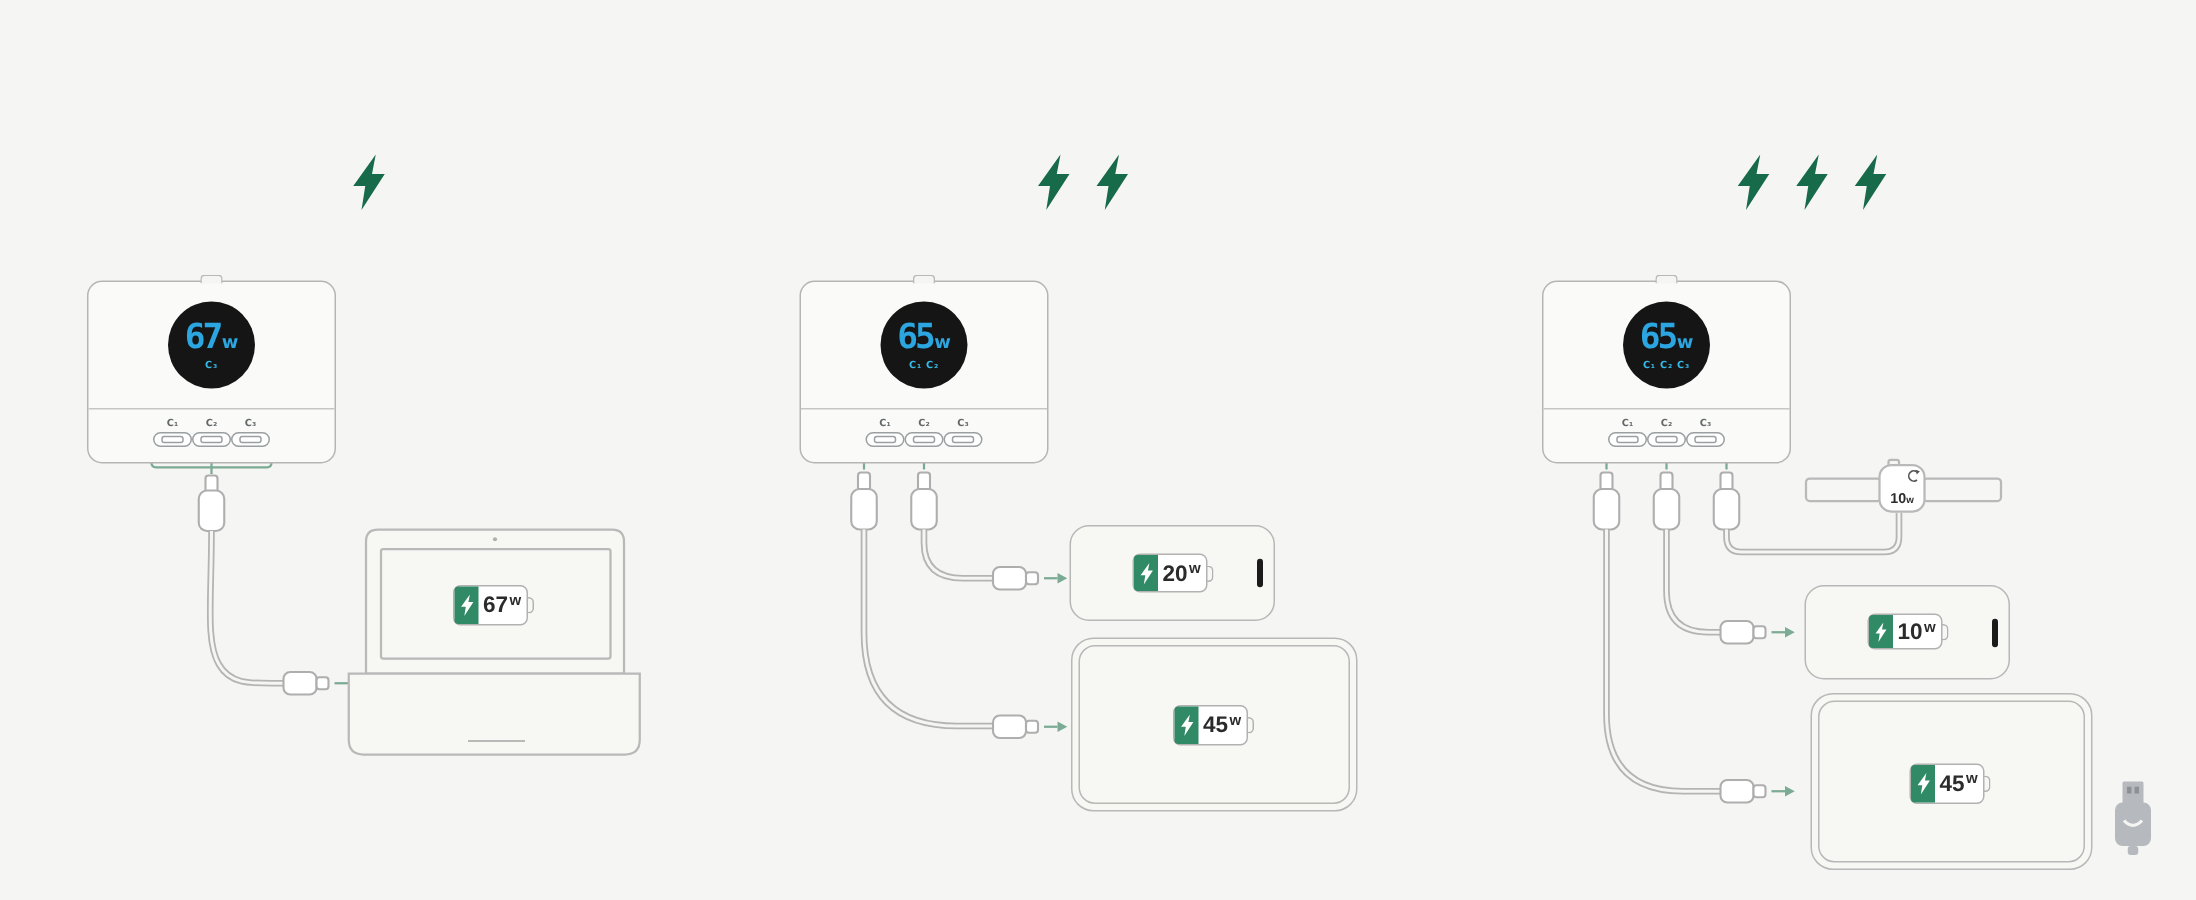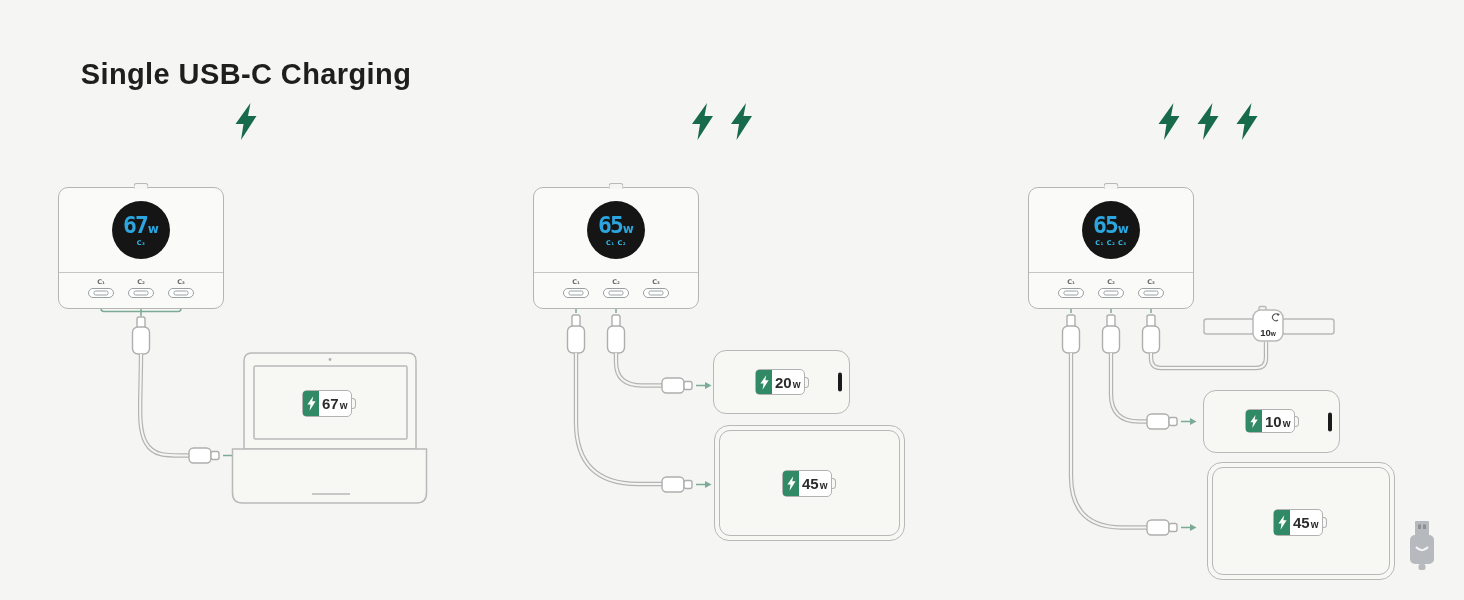--- a/index.html
+++ b/index.html
@@ -19,41 +19,41 @@
   .display{position:absolute;top:13px;left:50%;transform:translateX(-50%);width:58px;height:58px;
            border-radius:50%;background:#151515;display:flex;flex-direction:column;
            align-items:center;justify-content:center;}
   .watt-row{display:flex;align-items:baseline;line-height:1;}
   .watt-num{font-family:"DejaVu Sans Mono",monospace;font-weight:bold;font-size:23px;
             letter-spacing:-2px;color:#2ba6e0;}
   .watt-unit{font-family:"DejaVu Sans",sans-serif;font-weight:bold;font-size:12px;color:#2ba6e0;margin-left:1px;}
   .active-ports{font-family:"DejaVu Sans",sans-serif;font-weight:bold;font-size:6.5px;color:#35bbe9;
             margin-top:2px;letter-spacing:.5px;}
   .divider{position:absolute;left:0;right:0;top:84px;border-top:1.5px solid #c6c6c4;}
-  .ports{position:absolute;top:90px;left:0;right:0;display:flex;justify-content:center;gap:14px;}
+  .ports{position:absolute;top:90px;left:0;right:0;display:flex;justify-content:center;}
   .port{width:26px;display:flex;flex-direction:column;align-items:center;}
   .port-label{font-family:"DejaVu Sans",sans-serif;font-size:6.5px;font-weight:bold;color:#63686a;margin-bottom:2px;}
   .port-pill{width:26px;height:10px;border:1.3px solid #9aa0a2;border-radius:5px;position:relative;
              box-sizing:border-box;background:#fff;}
   .port-pill::after{content:"";position:absolute;left:50%;top:50%;transform:translate(-50%,-50%);
              width:13px;height:3px;border:1px solid #9aa0a2;border-radius:2px;}
 
   .phone{position:absolute;border:1.5px solid #b8b8b8;border-radius:13px;background:#f7f7f4;box-sizing:border-box;z-index:2;}
   .phone-bar{position:absolute;right:7px;top:50%;transform:translateY(-50%);width:4.5px;height:19px;
              border-radius:2.5px;background:#1b1b1b;}
   .tablet{position:absolute;border:1.5px solid #b8b8b8;border-radius:15px;background:#f7f7f4;box-sizing:border-box;z-index:2;}
   .tablet-inner{position:absolute;inset:4px;border:1.5px solid #b8b8b8;border-radius:11px;}
 
   .battery{position:absolute;display:flex;align-items:stretch;background:#fff;
            border:1.5px solid #b2b2b2;border-radius:5px;box-sizing:border-box;z-index:4;}
   .battery::after{content:"";position:absolute;left:100%;top:50%;margin-top:-5.5px;width:4.5px;height:11px;
            border:1.5px solid #b2b2b2;border-left:none;border-radius:0 3.5px 3.5px 0;box-sizing:border-box;}
   .batt-green{width:16px;background:#318a66;border-radius:2.5px 0 0 2.5px;
            display:flex;align-items:center;justify-content:center;}
-  .batt-text{display:flex;align-items:flex-end;padding:0 4px 0 3px;line-height:1;align-self:center;}
+  .batt-text{display:flex;align-items:flex-start;padding:0 4px 0 3px;line-height:1;align-self:center;}
   .batt-val{font-size:15px;font-weight:700;color:#2b2b2b;}
   .batt-unit{font-size:10px;font-weight:700;color:#2b2b2b;margin-left:1px;}
 
   .watch-face{position:absolute;left:1253px;top:310px;width:30px;height:31px;z-index:3;
            display:flex;flex-direction:column;align-items:center;justify-content:flex-end;
            padding-bottom:4px;box-sizing:border-box;}
   .watch-icon{position:absolute;top:3px;right:3px;}
   .watch-label{display:flex;align-items:baseline;line-height:1;}
   .watch-val{font-size:9.5px;font-weight:700;color:#2b2b2b;}
   .watch-unit{font-size:6.5px;font-weight:700;color:#2b2b2b;}
@@ -184,21 +184,20 @@
     <g transform="translate(1407,521)" fill="#b6b9bd">
       <rect x="8" y="0" width="14" height="16" rx="1"></rect>
       <rect x="11" y="3.5" width="3" height="4.5" fill="#8e9194"></rect>
       <rect x="16" y="3.5" width="3" height="4.5" fill="#8e9194"></rect>
       <rect x="3" y="14" width="24" height="29" rx="5"></rect>
       <path d="M9,26 Q15,32.5 21,26" stroke="#f5f5f3" stroke-width="2.2" fill="none"></path>
       <rect x="11.5" y="43" width="7" height="6" rx="2"></rect>
     </g>
   </svg>
 
-  <div class="panel-title" style="left:246px">Single USB-C Charging</div>
 
   <div class="bolt-row" style="left:246px">
       <svg width="23" height="37" viewBox="0 0 23 37">
         <polygon points="16,0 1,21 9,21 6.5,37 22,13 13.5,13" fill="#176b4a"></polygon>
       </svg>
     </div>
   <div class="bolt-row" style="left:722px">
       <svg width="23" height="37" viewBox="0 0 23 37">
         <polygon points="16,0 1,21 9,21 6.5,37 22,13 13.5,13" fill="#176b4a"></polygon>
       </svg>

